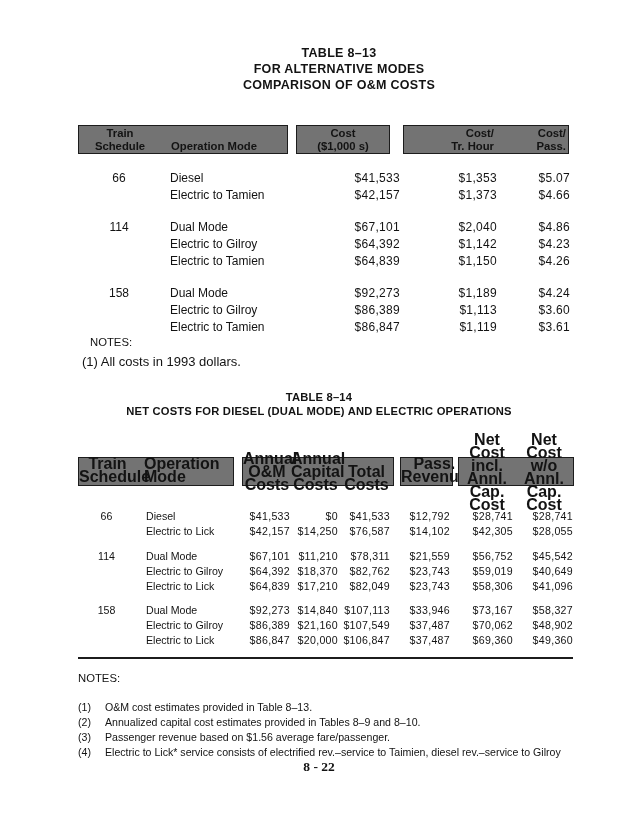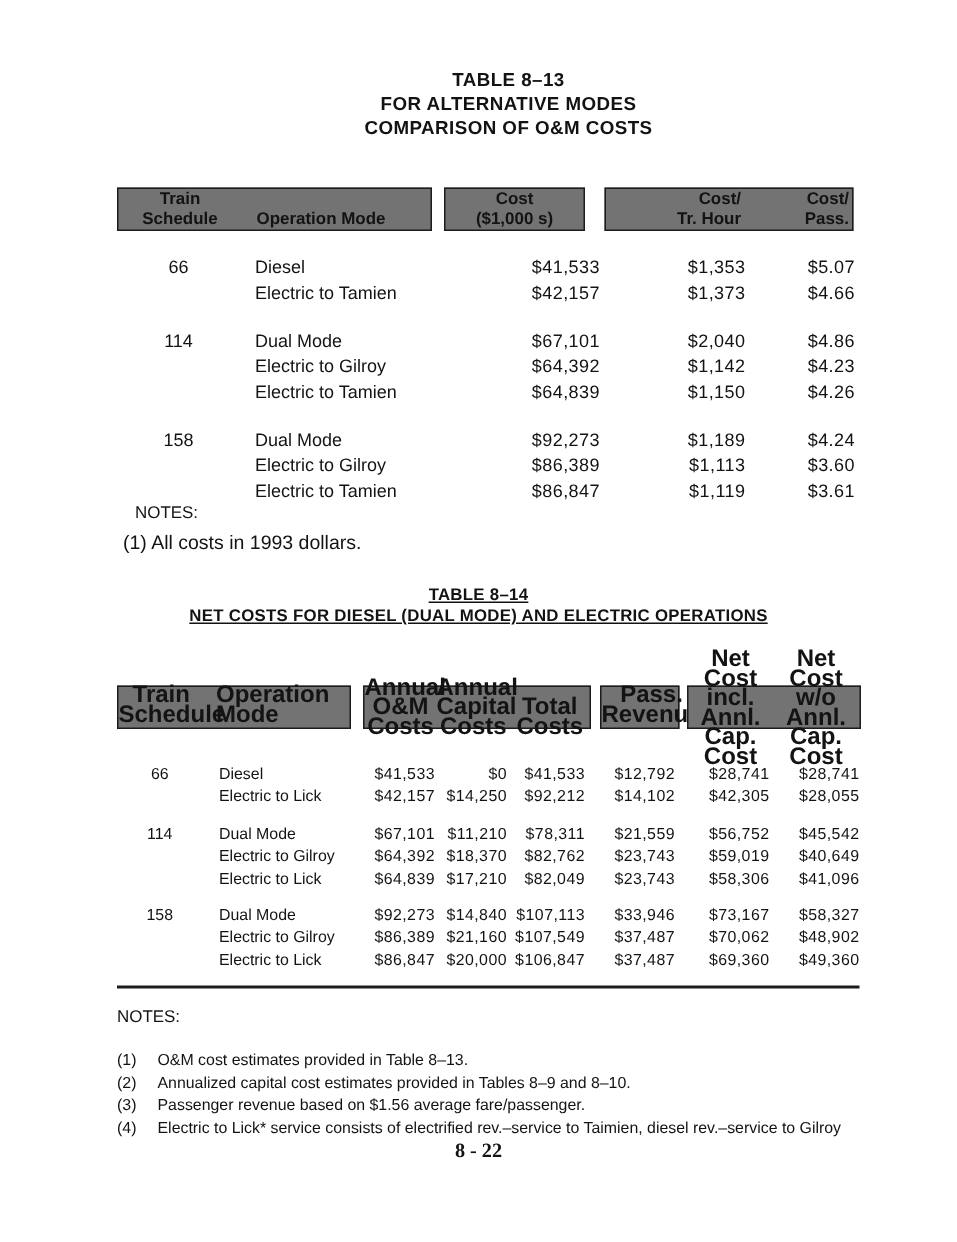--- a/index.html
+++ b/index.html
@@ -8,21 +8,21 @@
     background:#ffffff; color:#131313;
     font-family:"Liberation Sans", sans-serif;
     overflow:hidden;
   }
   .abs { position:absolute; }
 
   
   #t13-title { top:45px; left:0; width:638px; text-align:center;
     font-weight:700; font-size:12.5px; line-height:16px; letter-spacing:.3px;margin-left:20px; }
   #t14-title { top:390px; left:0; width:638px; text-align:center;
-    font-weight:700; font-size:11.2px; line-height:14px; letter-spacing:.2px;text-decoration:underline; }
+    font-weight:700; font-size:11.2px; line-height:14px; letter-spacing:.2px; }
 
   
   .hbox { position:absolute; box-sizing:border-box; border:1.5px solid #1c1c1c;
     font-weight:700; background:#737373; }
   .hbox13 { top:125px; height:29px; font-size:11.3px; line-height:13px; padding-top:1px; }
   #t13-box1 { left:78px;  width:210px; }
   #t13-box2 { left:296px; width:94px; text-align:center; }
   #t13-box3 { left:403px; width:166px; }
   .t13b1-grid { display:grid; grid-template-columns:82px 1fr; }
   .t13b3-grid { display:grid; grid-template-columns:92px 1fr; }
@@ -222,21 +222,21 @@
     <div class="c-num">$12,792</div>
     <div class="c-num">$28,741</div>
     <div class="c-num">$28,741</div>
   </div>
 
   <div class="t14row">
     <div class="c-sched"></div>
     <div class="c-mode14">Electric to Lick</div>
     <div class="c-num">$42,157</div>
     <div class="c-num">$14,250</div>
-    <div class="c-num">$92,212</div>
+    <div class="c-num">$76,587</div>
     <div class="c-num">$14,102</div>
     <div class="c-num">$42,305</div>
     <div class="c-num">$28,055</div>
   </div>
 
   <div class="t14row">
     <div class="c-sched">114</div>
     <div class="c-mode14">Dual Mode</div>
     <div class="c-num">$67,101</div>
     <div class="c-num">$11,210</div>

